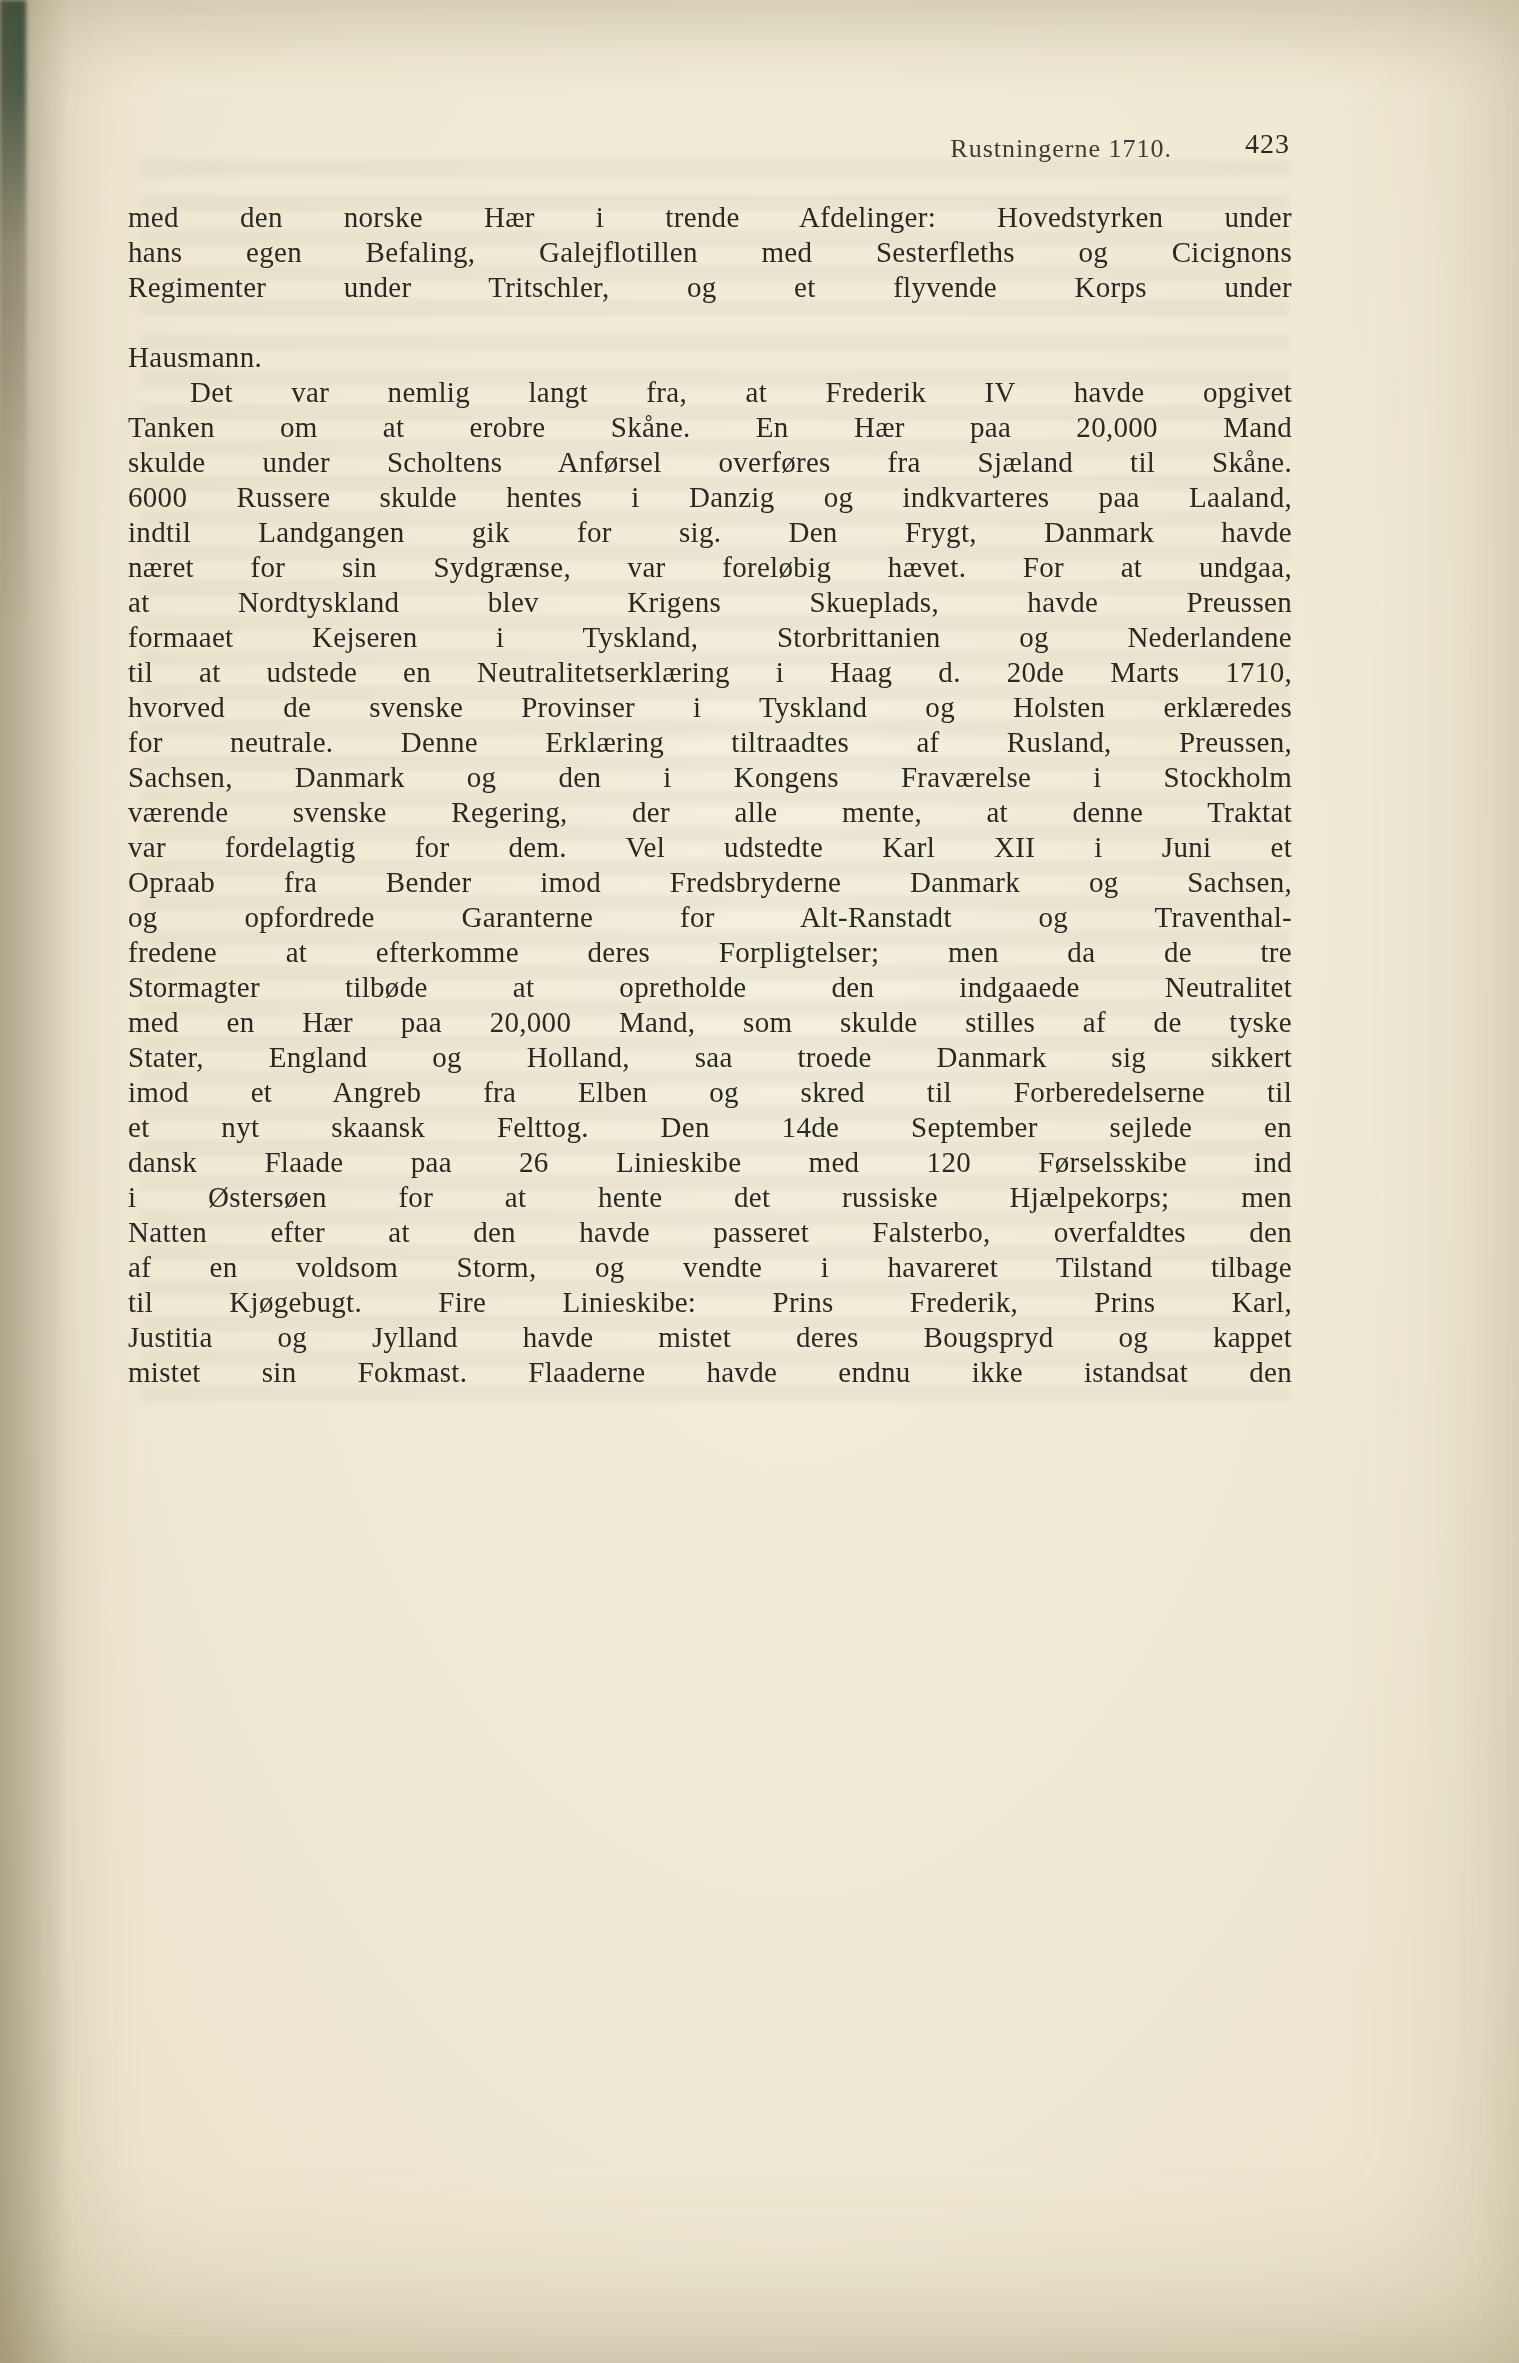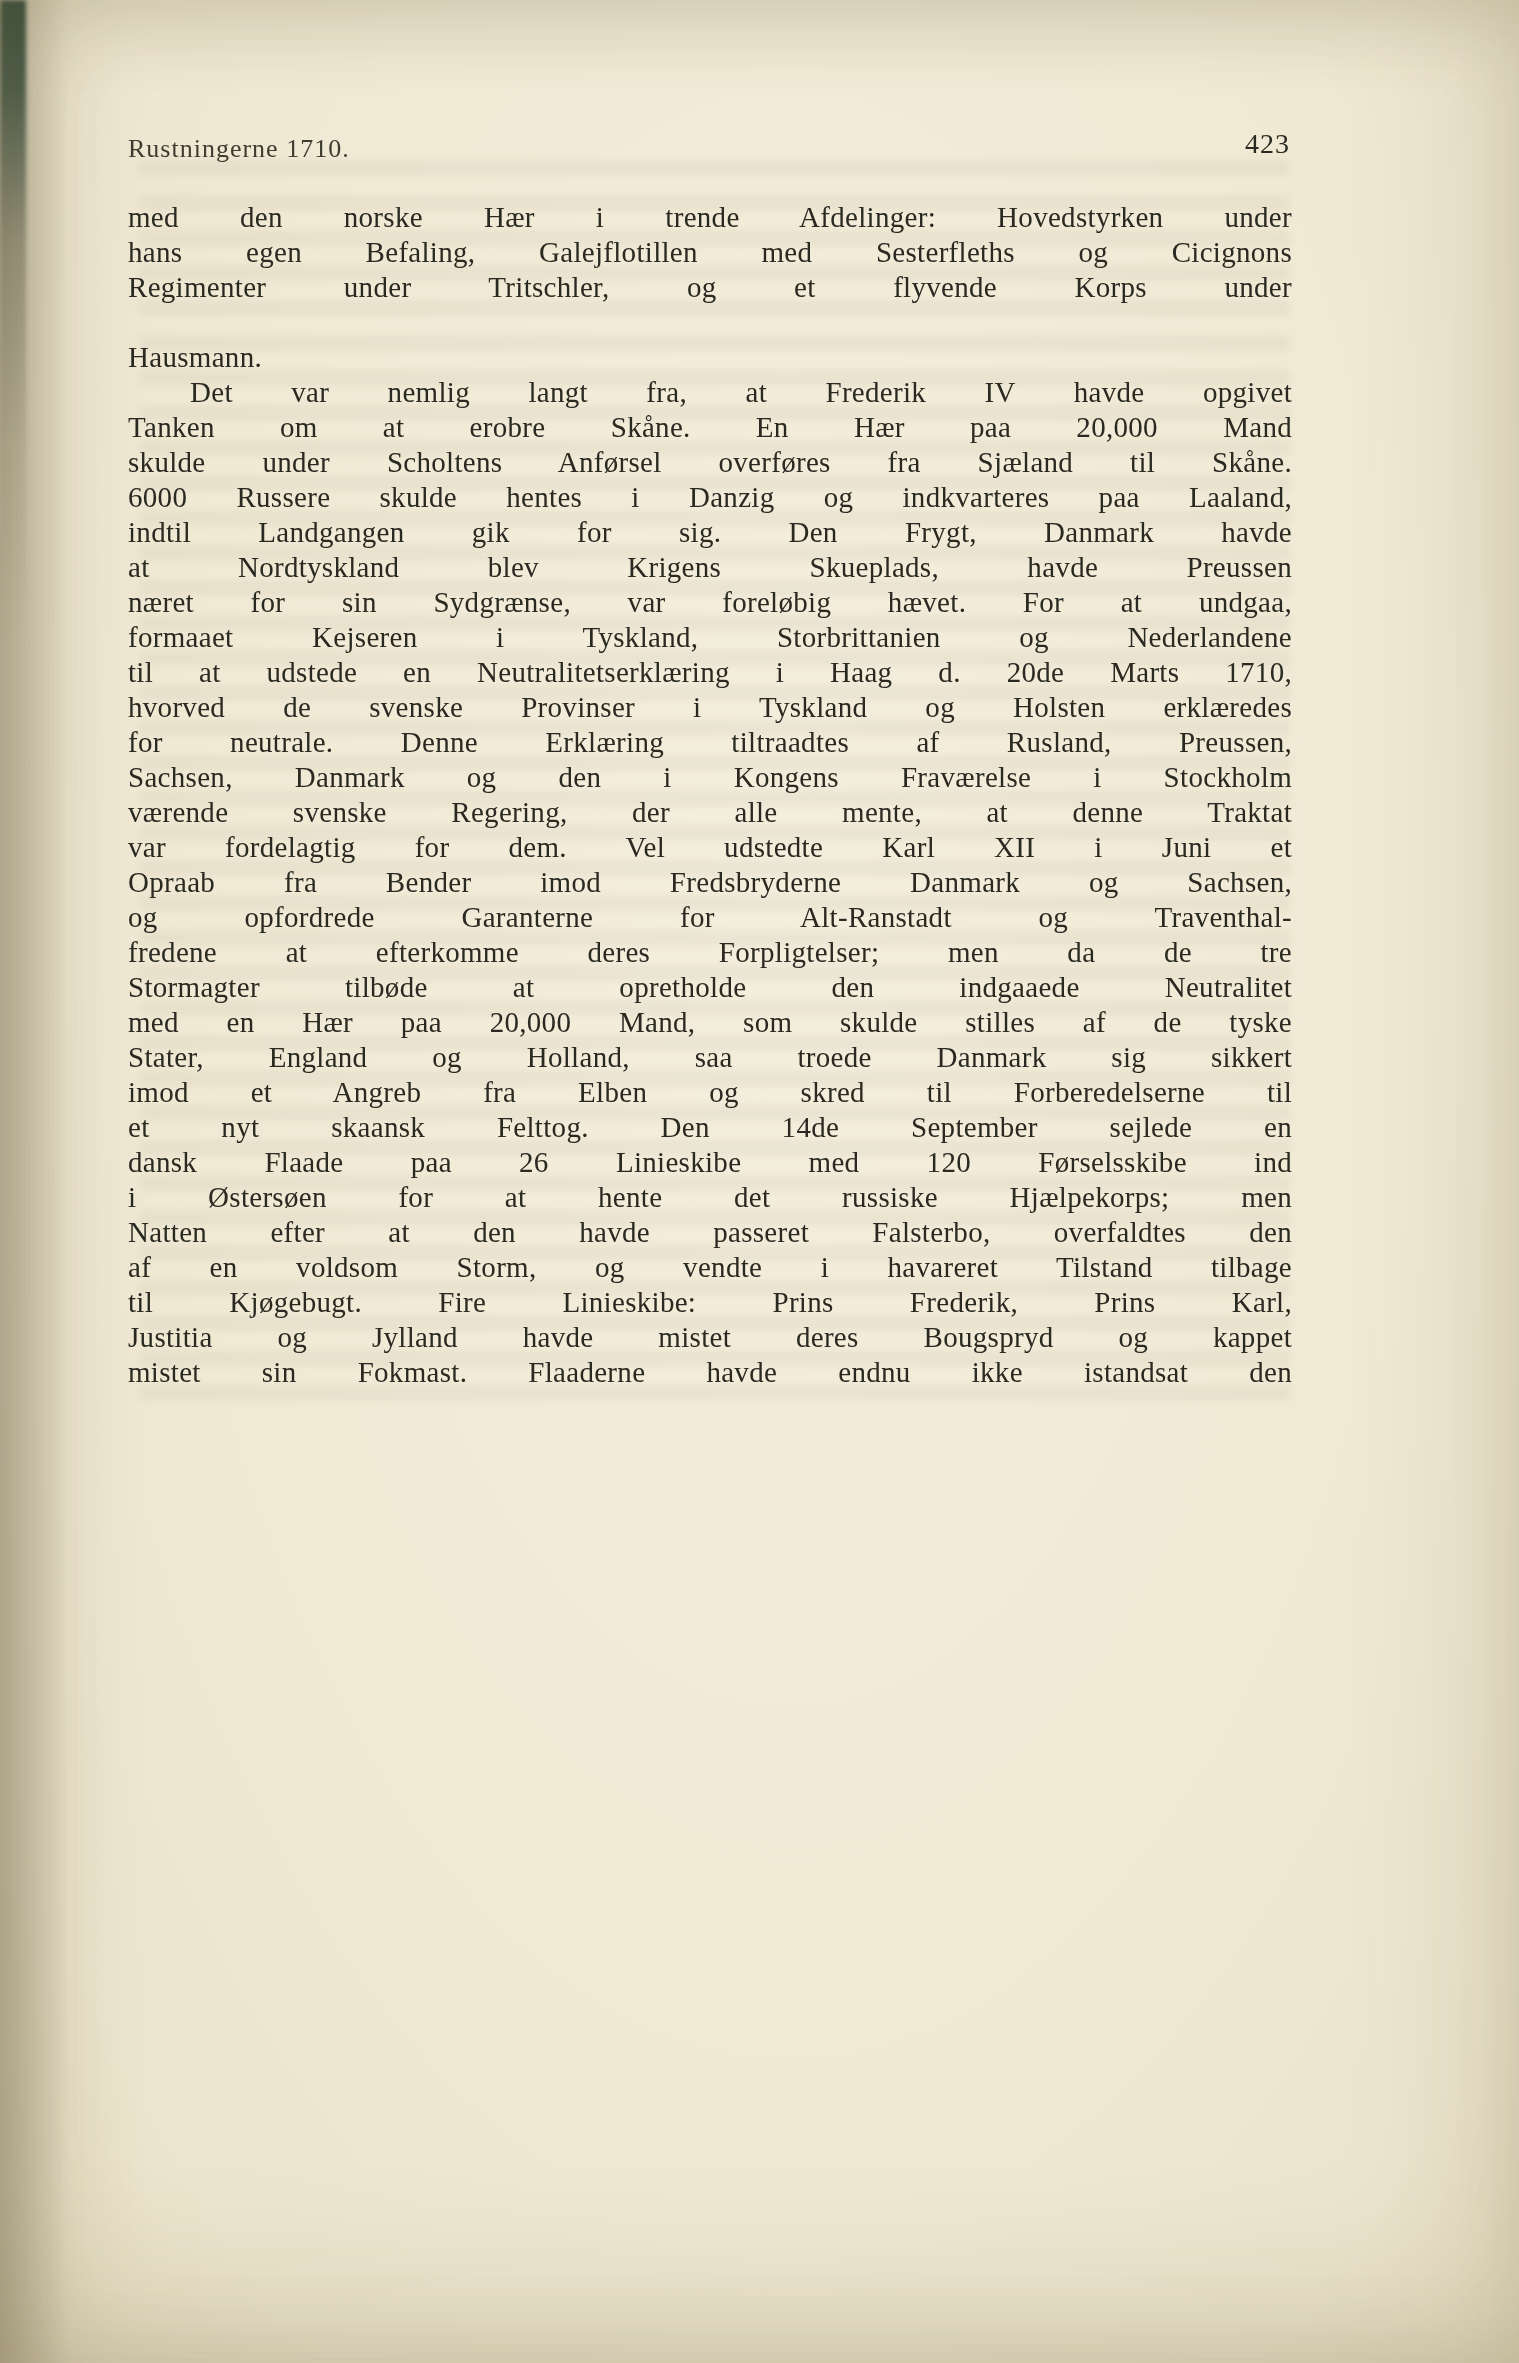--- a/index.html
+++ b/index.html
@@ -51,21 +51,21 @@
       rgba(90,85,60,0.05) 0 16px, rgba(0,0,0,0) 16px 35px);
     filter:blur(3px);
     pointer-events:none;
   }
 
   .page-header{
     position:absolute; top:128px; left:128px; width:1164px; height:48px;
     color:var(--header-ink);
   }
   .running-title{
-    position:absolute; left:0; right:120px; text-align:left;
+    position:absolute; left:0; right:120px; text-align:right;
     font-size:26px; letter-spacing:1px; top:6px;
   }
   .page-number{
     position:absolute; right:2px; top:0;
     font-size:28px; letter-spacing:1px; color:var(--ink);
   }
 
   .body-text{
     position:absolute; top:200px; left:128px; width:1164px;
     font-size:29px; line-height:35px; letter-spacing:0.3px;
@@ -93,22 +93,22 @@
   <section class="body-text" id="body-text">
       <div class="line">med den norske Hær i trende Afdelinger: Hovedstyrken under</div>
       <div class="line">hans egen Befaling, Galejflotillen med Sesterfleths og Cicignons</div>
       <div class="line">Regimenter under Tritschler, og et flyvende Korps under</div>
       <div class="line flush">Hausmann.</div>
       <div class="line indent">Det var nemlig langt fra, at Frederik IV havde opgivet</div>
       <div class="line">Tanken om at erobre Skåne. En Hær paa 20,000 Mand</div>
       <div class="line">skulde under Scholtens Anførsel overføres fra Sjæland til Skåne.</div>
       <div class="line">6000 Russere skulde hentes i Danzig og indkvarteres paa Laaland,</div>
       <div class="line">indtil Landgangen gik for sig. Den Frygt, Danmark havde</div>
+      <div class="line">næret for sin Sydgrænse, var foreløbig hævet. For at undgaa,</div>
       <div class="line">at Nordtyskland blev Krigens Skueplads, havde Preussen</div>
-      <div class="line">næret for sin Sydgrænse, var foreløbig hævet. For at undgaa,</div>
       <div class="line">formaaet Kejseren i Tyskland, Storbrittanien og Nederlandene</div>
       <div class="line">til at udstede en Neutralitetserklæring i Haag d. 20de Marts 1710,</div>
       <div class="line">hvorved de svenske Provinser i Tyskland og Holsten erklæredes</div>
       <div class="line">for neutrale. Denne Erklæring tiltraadtes af Rusland, Preussen,</div>
       <div class="line">Sachsen, Danmark og den i Kongens Fraværelse i Stockholm</div>
       <div class="line">værende svenske Regering, der alle mente, at denne Traktat</div>
       <div class="line">var fordelagtig for dem. Vel udstedte Karl XII i Juni et</div>
       <div class="line">Opraab fra Bender imod Fredsbryderne Danmark og Sachsen,</div>
       <div class="line">og opfordrede Garanterne for Alt-Ranstadt og Traventhal-</div>
       <div class="line">fredene at efterkomme deres Forpligtelser; men da de tre</div>

